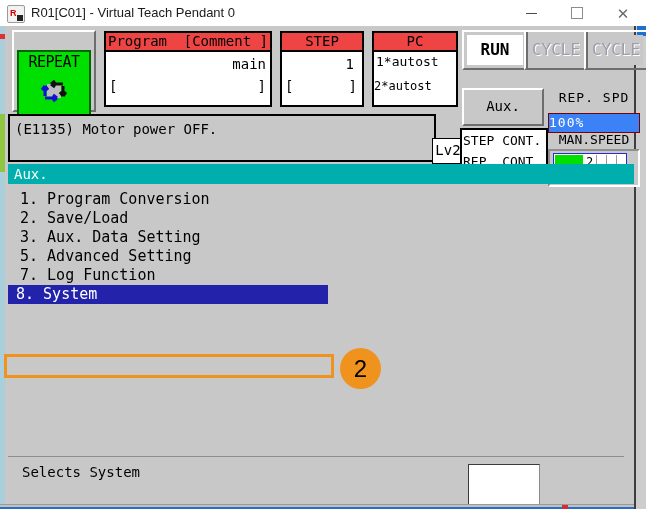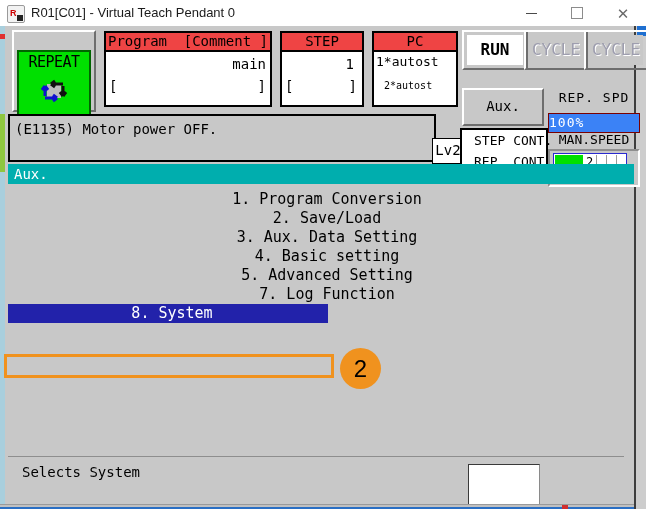--- a/index.html
+++ b/index.html
@@ -54,21 +54,21 @@
   .prog .v2{position:absolute;left:3px;right:4px;top:44px;display:flex;justify-content:space-between;}
 
   .step{left:280px;top:5px;width:80px;height:72px;}
   .step .hd{justify-content:center;}
   .step .v1{position:absolute;right:8px;top:22px;}
   .step .v2{position:absolute;left:3px;right:5px;top:44px;display:flex;justify-content:space-between;}
 
   .pc{left:372px;top:5px;width:82px;height:72px;}
   .pc .hd{justify-content:center;}
   .pc .r1{position:absolute;left:2px;top:20px;font-size:13px;}
-  .pc .r2{position:absolute;left:10px;top:44px;font-size:10px;}
+  .pc .r2{position:absolute;left:0;top:44px;font-size:12px;}
 
   
   .ind{position:absolute;top:4px;height:36px;}
   .ind .face{position:absolute;left:3px;top:3px;right:3px;bottom:3px;display:flex;align-items:center;justify-content:center;font:16px/18px "DejaVu Sans Mono",monospace;}
   .ind.run{left:462px;width:62px;}
   .ind.run .face{background:#ffffff;color:#000;font-weight:bold;align-items:center;}
   .ind.motor{left:524px;width:60px;}
   .ind.cycle{left:584px;width:60px;}
   .ind.off .face{background:#c8c8c8;color:#9d9dae;text-shadow:1px 1px 0 #ffffff;}
 
@@ -93,29 +93,29 @@
   .manspd .L{position:absolute;left:4px;top:20px;font:11px/12px "DejaVu Sans Mono",monospace;color:#000;}
   .manspd .H{position:absolute;left:62px;top:20px;font:11px/12px "DejaVu Sans Mono",monospace;color:#d00000;}
 
   
   .errbox{position:absolute;left:8px;top:88px;width:424px;height:44px;background:#c8c8c8;border:2px solid #000;}
   .errbox .txt{position:absolute;left:5px;top:4px;font:14px/18px "DejaVu Sans Mono",monospace;color:#000;}
   .lv{position:absolute;left:432px;top:112px;width:30px;height:24px;background:#ffffff;border:1px solid #000;font:14px/23px "DejaVu Sans Mono",monospace;color:#000;text-align:center;}
 
   
   .contbox{position:absolute;left:460px;top:102px;width:84px;height:44px;background:#ffffff;border:2px solid #000;}
-  .contbox div{font:13px/21px "DejaVu Sans Mono",monospace;color:#000;padding-left:12px;white-space:nowrap;}
+  .contbox div{font:13px/21px "DejaVu Sans Mono",monospace;color:#000;padding-left:1px;white-space:nowrap;}
 
   
   .auxhdr{position:absolute;left:8px;top:138px;width:626px;height:20px;background:#00aeae;}
   .auxhdr span{position:absolute;left:6px;top:2px;font:14px/17px "DejaVu Sans Mono",monospace;color:#ffffff;}
 
   
   .menu{position:absolute;left:8px;top:164px;width:626px;}
-  .mitem{height:19px;font:15px/19px "DejaVu Sans Mono",monospace;color:#000;padding-left:12px;white-space:nowrap;text-align:center;}
+  .mitem{height:19px;font:15px/19px "DejaVu Sans Mono",monospace;color:#000;padding-left:12px;white-space:nowrap;}
   .mitem.sel{background:#2222aa;color:#ffffff;padding-left:8px;width:320px;box-sizing:border-box;}
 
   
   .anno-box{position:absolute;left:4px;top:328px;width:330px;height:24px;border:3px solid #f0921e;box-sizing:border-box;}
   .anno-badge{position:absolute;left:340px;top:322px;width:41px;height:41px;border-radius:50%;background:#f0921e;color:#000;font:24px/41px "Liberation Sans",sans-serif;text-align:center;}
 
   
   .botline{position:absolute;left:8px;top:430px;width:616px;height:1px;background:#8e8e8e;}
   .status{position:absolute;left:22px;top:436px;font:14px/20px "DejaVu Sans Mono",monospace;color:#000;text-align:center;}
   .inbox{position:absolute;left:468px;top:438px;width:70px;height:42px;background:#ffffff;border-top:1px solid #3a3a3a;border-left:1px solid #3a3a3a;border-right:1px solid #8a8a8a;border-bottom:1px solid #8a8a8a;}
@@ -256,21 +256,20 @@
     </div>
 
     <div class="auxhdr">
       <span>Aux.</span>
     </div>
 
     <div class="menu">
       <div class="mitem">1. Program Conversion</div>
       <div class="mitem">2. Save/Load</div>
       <div class="mitem">3. Aux. Data Setting</div>
-      <div class="mitem">4. Basic setting</div>
       <div class="mitem">5. Advanced Setting</div>
       <div class="mitem">7. Log Function</div>
       <div class="mitem sel">8. System</div>
     </div>
 
     <div class="anno-box"></div>
     <div class="anno-badge">2</div>
 
     <div class="botline"></div>
     <div class="status">Selects System</div>

